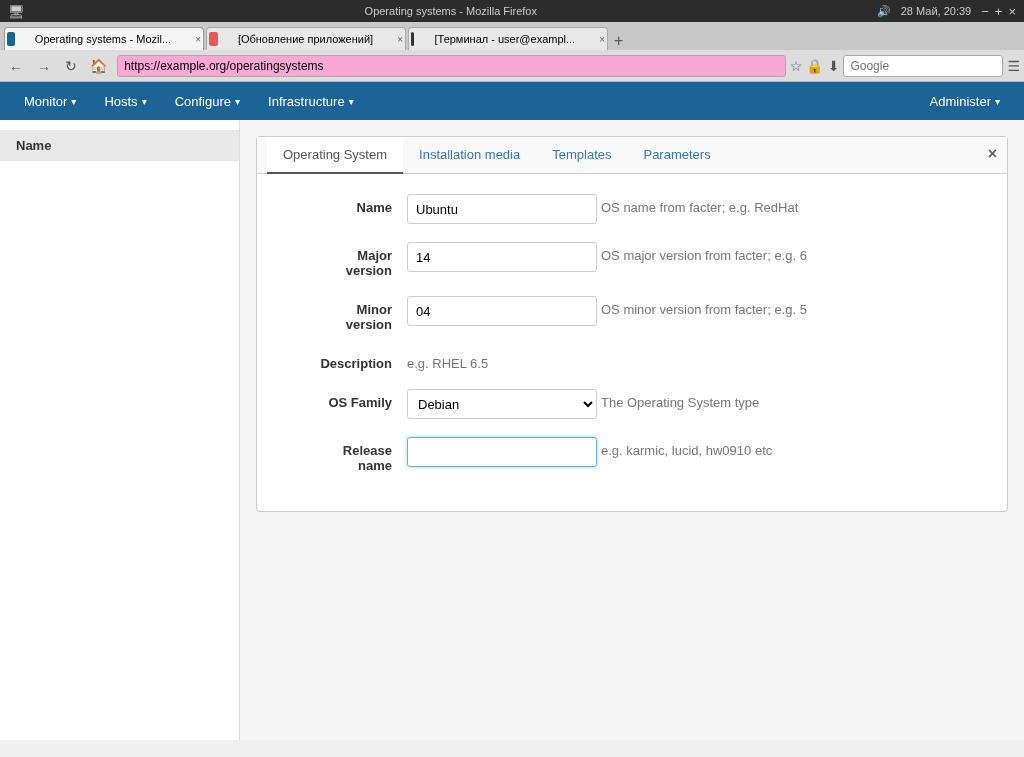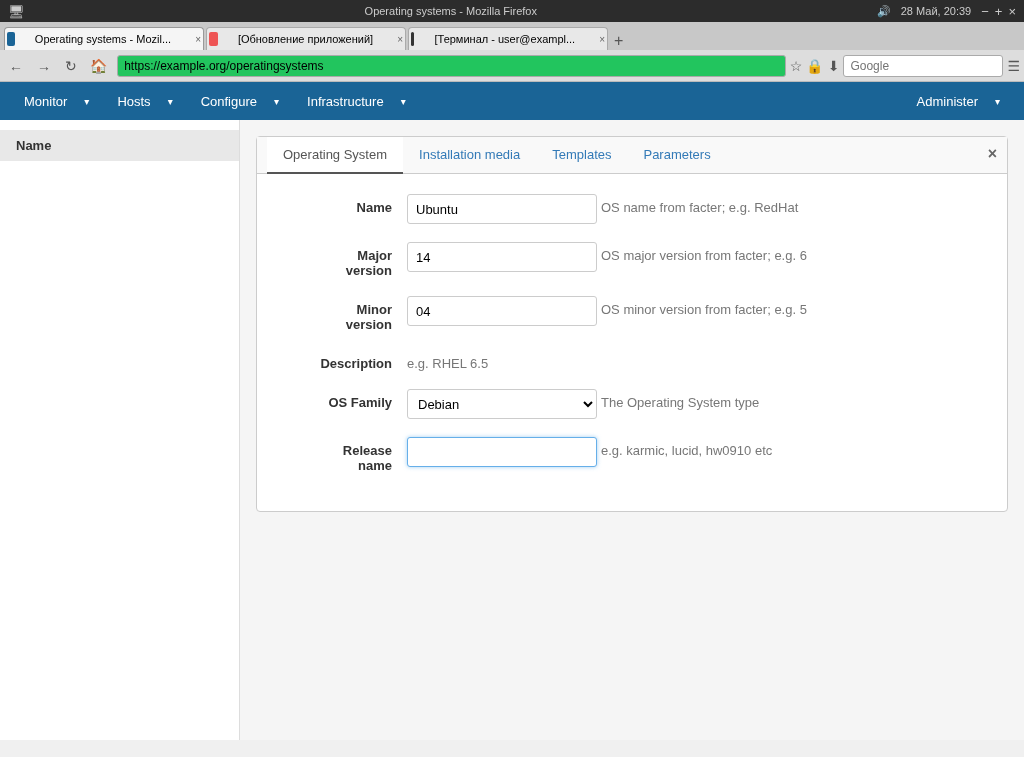--- a/index.html
+++ b/index.html
@@ -72,21 +72,21 @@
       color: #555;
       padding: 2px 5px;
     }
     .url-bar {
       flex: 1;
       height: 22px;
       border: 1px solid #aaa;
       border-radius: 3px;
       padding: 0 6px;
       font-size: 12px;
-      background: #22c55e;
+      background: #f9a8d4;
     }
     .search-bar {
       width: 160px;
       height: 22px;
       border: 1px solid #aaa;
       border-radius: 3px;
       padding: 0 6px;
       font-size: 12px;
       background: white;
     }
@@ -100,21 +100,21 @@
       align-items: center;
       padding: 0 10px;
     }
     .nav-menu-item {
       color: white;
       padding: 8px 14px;
       cursor: pointer;
       font-size: 13px;
       display: flex;
       align-items: center;
-      gap: 17px;
+      gap: 4px;
       border-radius: 3px;
     }
     .nav-menu-right { margin-left: auto; }
     .dropdown-arrow { font-size: 10px; }
 
     
     .page-layout {
       display: flex;
       background: #f5f5f5;
       min-height: 620px;

